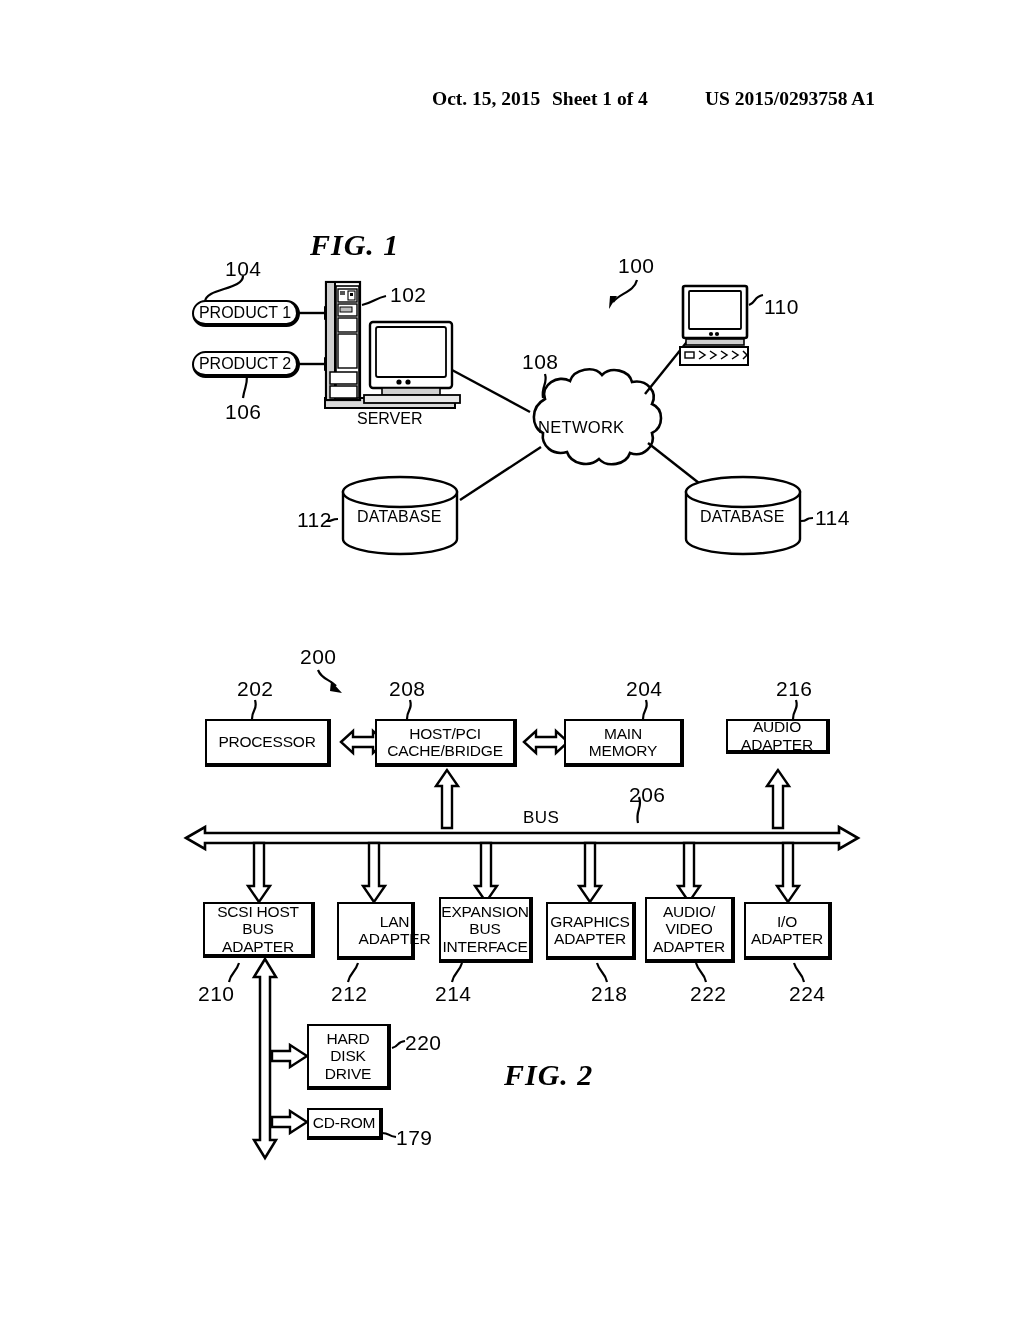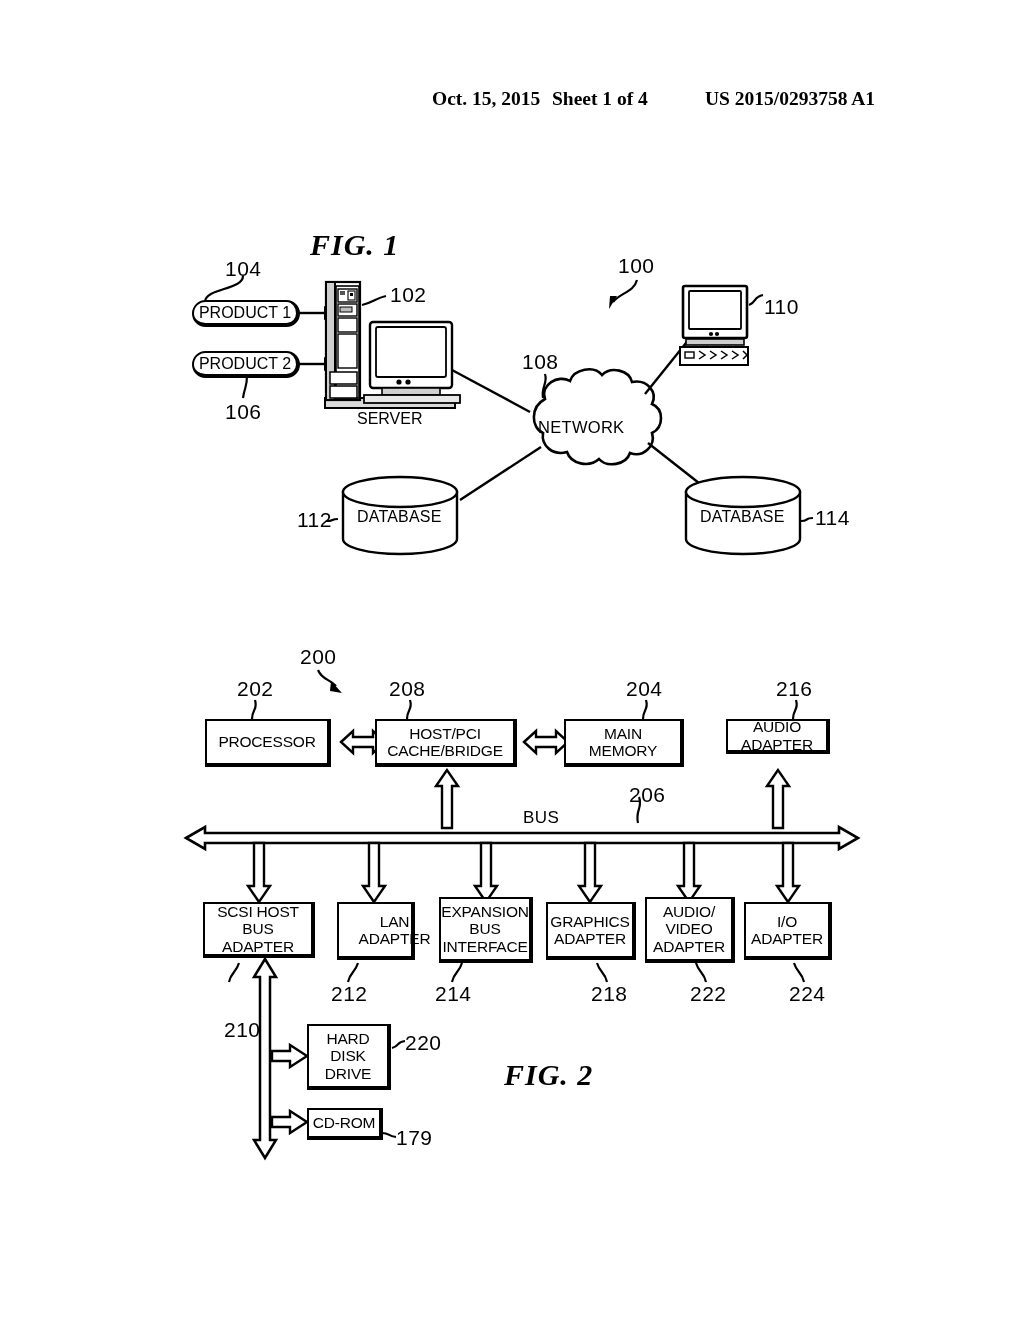--- a/index.html
+++ b/index.html
@@ -398,21 +398,21 @@
   <div class="bx" style="left:645px; top:897px; width:90px; height:66px;">
     <span>AUDIO/
 VIDEO
 ADAPTER</span>
   </div>
   <div class="bx" style="left:744px; top:902px; width:88px; height:58px;">
     <span>I/O
 ADAPTER</span>
   </div>
 
-  <div class="ref" style="left:224px; top:982px;margin-top:36px;">210</div>
+  <div class="ref" style="left:198px; top:982px;">210</div>
   <div class="ref" style="left:331px; top:982px;">212</div>
   <div class="ref" style="left:435px; top:982px;">214</div>
   <div class="ref" style="left:591px; top:982px;">218</div>
   <div class="ref" style="left:690px; top:982px;">222</div>
   <div class="ref" style="left:789px; top:982px;">224</div>
 
   <div class="bx" style="left:307px; top:1024px; width:84px; height:66px;">
     <span>HARD
 DISK
 DRIVE</span>

